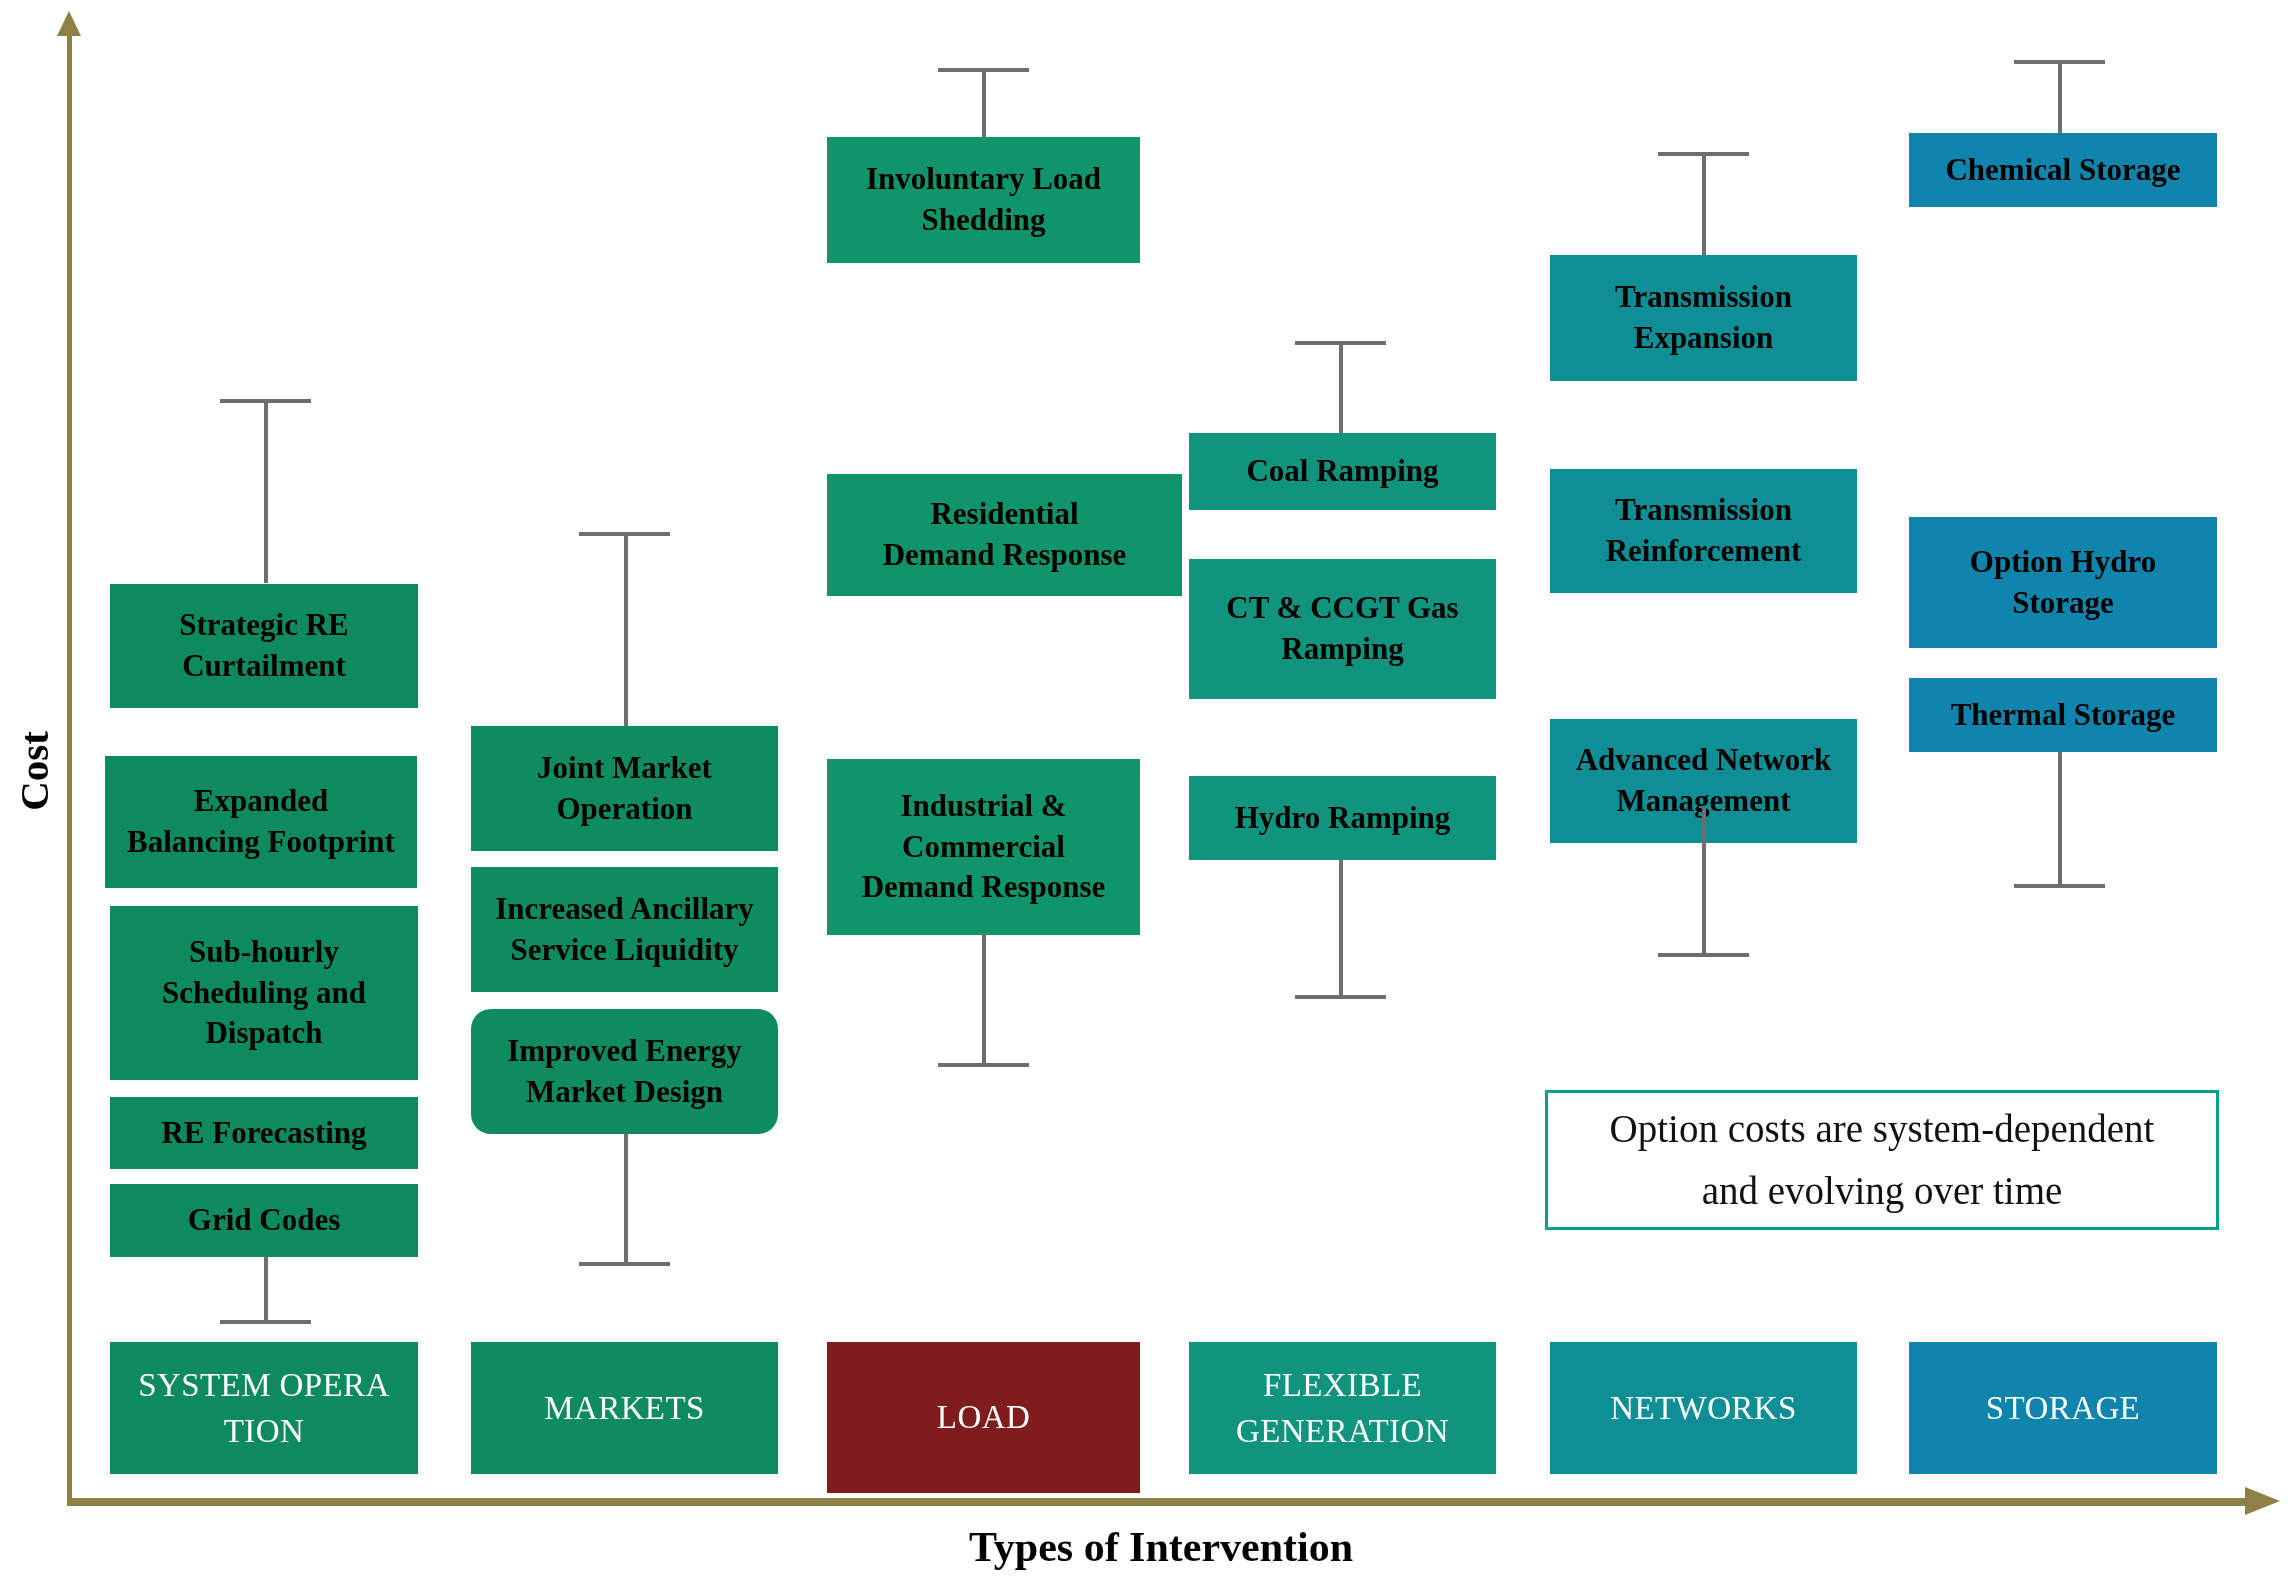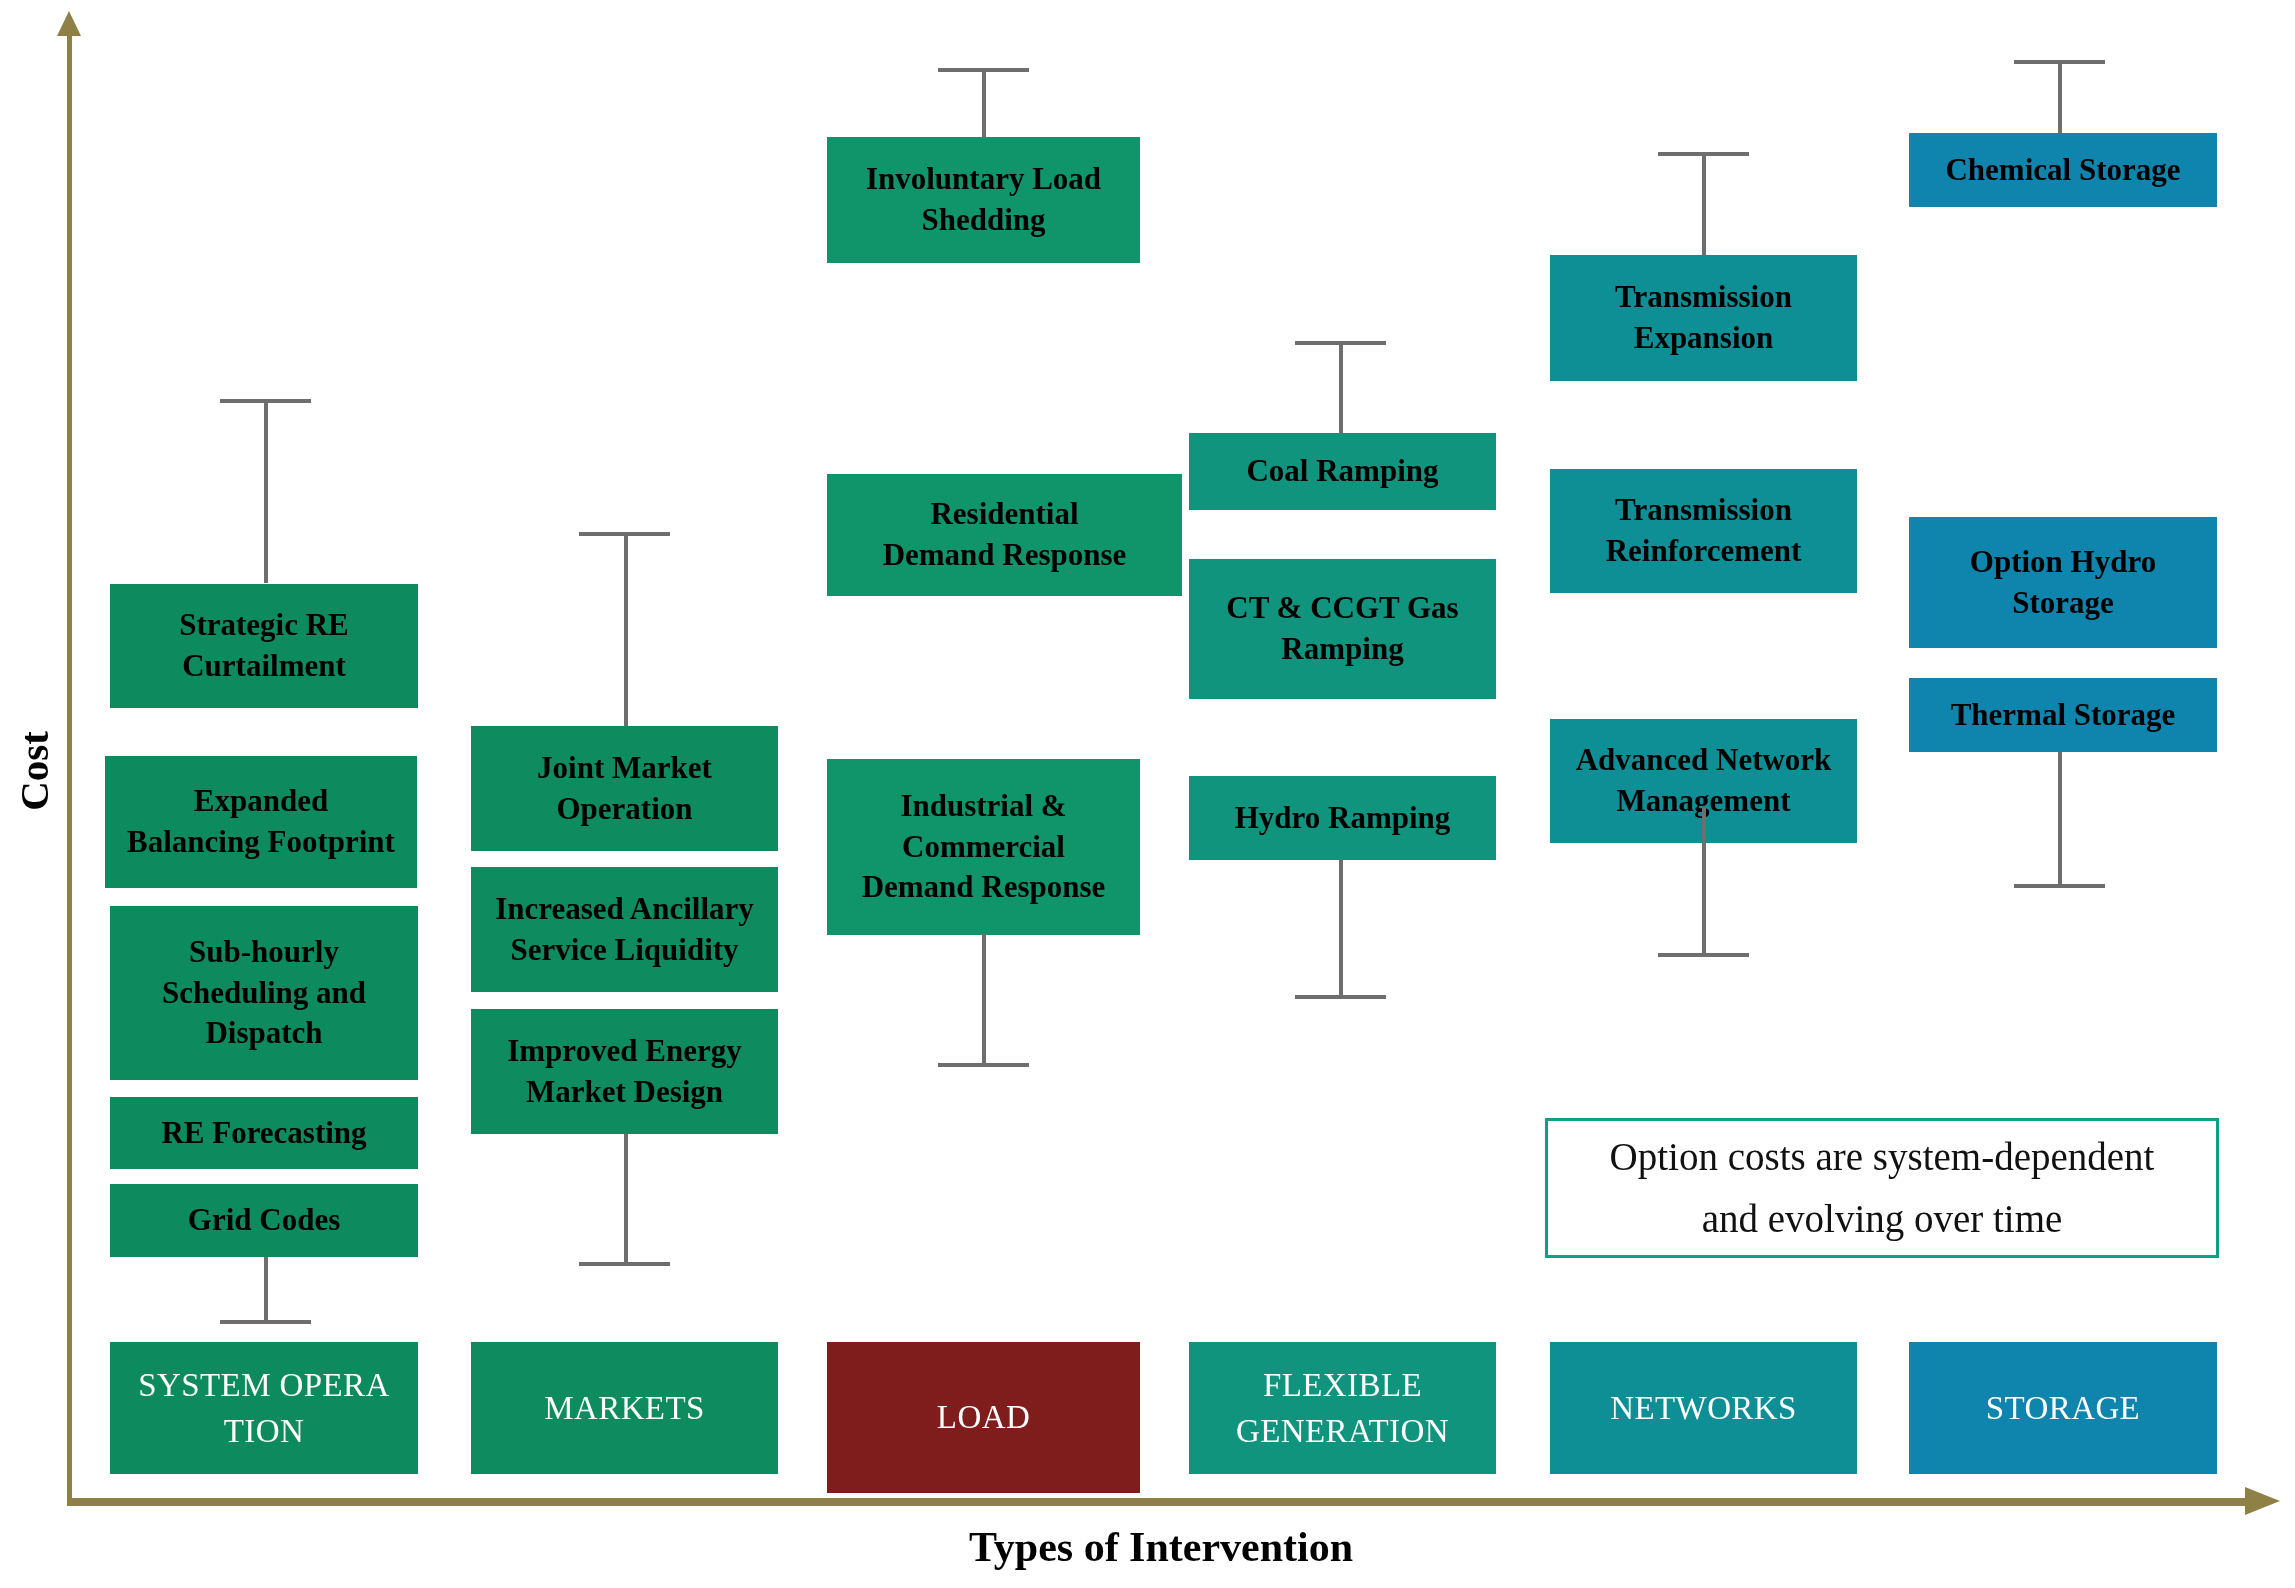--- a/index.html
+++ b/index.html
@@ -94,21 +94,21 @@
   <div class="ebar-cap" style="left:220px;top:1320px;"></div>
   <div class="cat" style="left: 110px; top: 1342px; width: 308px; height: 132px; background-color: rgb(13, 138, 94);">SYSTEM OPERA
 TION</div>
 
   <div class="ebar-cap" style="left:579px;top:532px;"></div>
   <div class="ebar-stem" style="left:624px;top:532px;height:195px;"></div>
   <div class="opt" style="left: 471px; top: 726px; width: 307px; height: 125px; background-color: rgb(14, 140, 96);">Joint Market
 Operation</div>
   <div class="opt" style="left: 471px; top: 867px; width: 307px; height: 125px; background-color: rgb(14, 140, 96);">Increased Ancillary
 Service Liquidity</div>
-  <div class="opt" style="left: 471px; top: 1009px; width: 307px; height: 125px; background-color: rgb(14, 140, 96);">Improved Energy
+  <div class="opt" style="left: 471px; top: 1009px; width: 307px; height: 125px; background-color: rgb(14, 140, 96); border-radius: 20px;">Improved Energy
 Market Design</div>
   <div class="ebar-stem" style="left:624px;top:1134px;height:131px;"></div>
   <div class="ebar-cap" style="left:579px;top:1262px;"></div>
   <div class="cat" style="left: 471px; top: 1342px; width: 307px; height: 132px; background-color: rgb(14, 140, 96);">MARKETS</div>
 
   <div class="ebar-cap" style="left:938px;top:68px;"></div>
   <div class="ebar-stem" style="left:982px;top:68px;height:69px;"></div>
   <div class="opt" style="left: 827px; top: 137px; width: 313px; height: 126px; background-color: rgb(16, 148, 106);">Involuntary Load
 Shedding</div>
   <div class="opt" style="left: 827px; top: 474px; width: 355px; height: 122px; background-color: rgb(16, 148, 106);">Residential
@@ -146,17 +146,17 @@
   <div class="ebar-cap" style="left:2014px;top:60px;"></div>
   <div class="ebar-stem" style="left:2058px;top:60px;height:74px;"></div>
   <div class="opt" style="left: 1909px; top: 133px; width: 308px; height: 74px; background-color: rgb(15, 133, 173);">Chemical Storage</div>
   <div class="opt" style="left: 1909px; top: 517px; width: 308px; height: 131px; background-color: rgb(15, 133, 173);">Option Hydro
 Storage</div>
   <div class="opt" style="left: 1909px; top: 678px; width: 308px; height: 74px; background-color: rgb(15, 133, 173);">Thermal Storage</div>
   <div class="ebar-stem" style="left:2058px;top:752px;height:133px;"></div>
   <div class="ebar-cap" style="left:2014px;top:884px;"></div>
   <div class="cat" style="left: 1909px; top: 1342px; width: 308px; height: 132px; background-color: rgb(15, 133, 173);">STORAGE</div>
 
-  <div id="note-box" style="border-color: rgb(11, 161, 135); margin-top: 28px;">Option costs are system-dependent
+  <div id="note-box" style="border-color: rgb(11, 161, 135);">Option costs are system-dependent
 and evolving over time</div>
 
 </div>
 
 
 </body></html>

